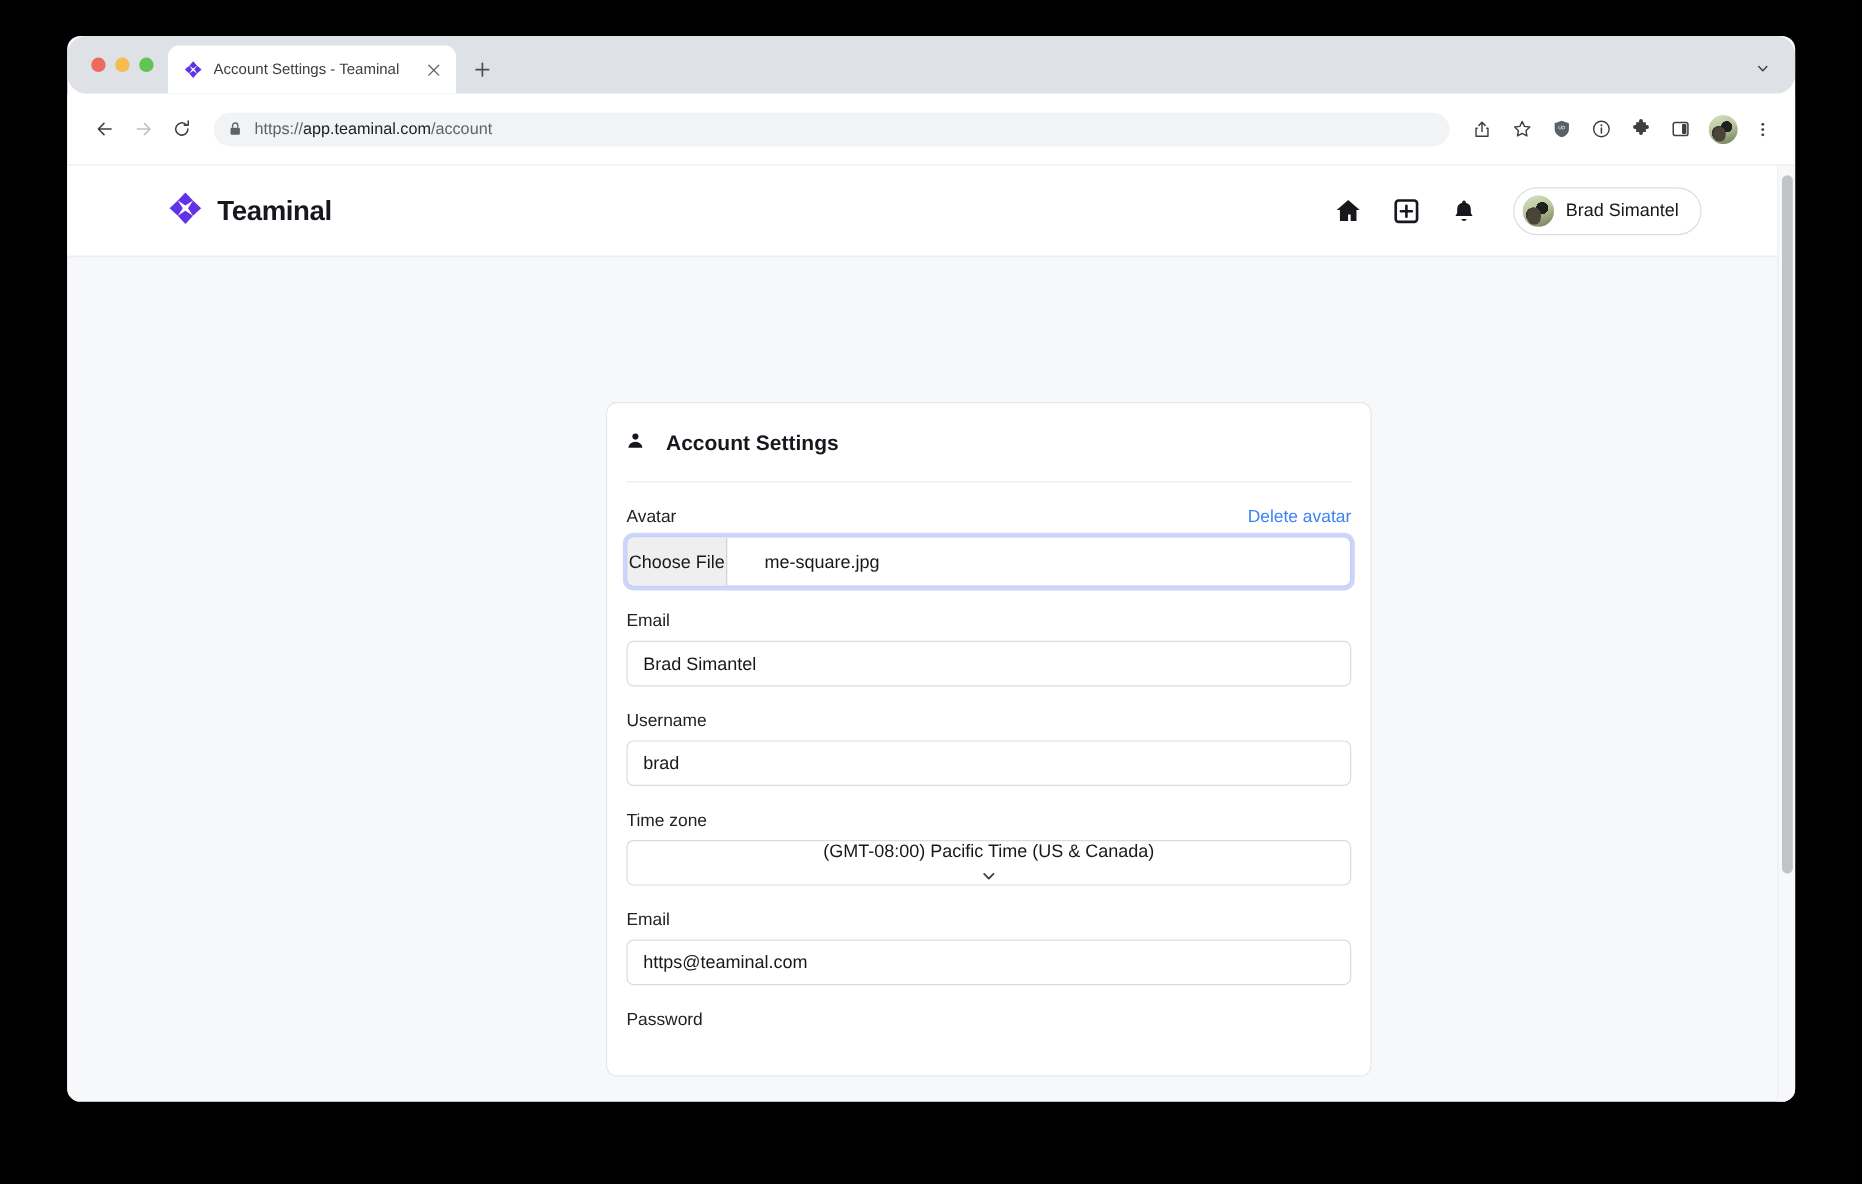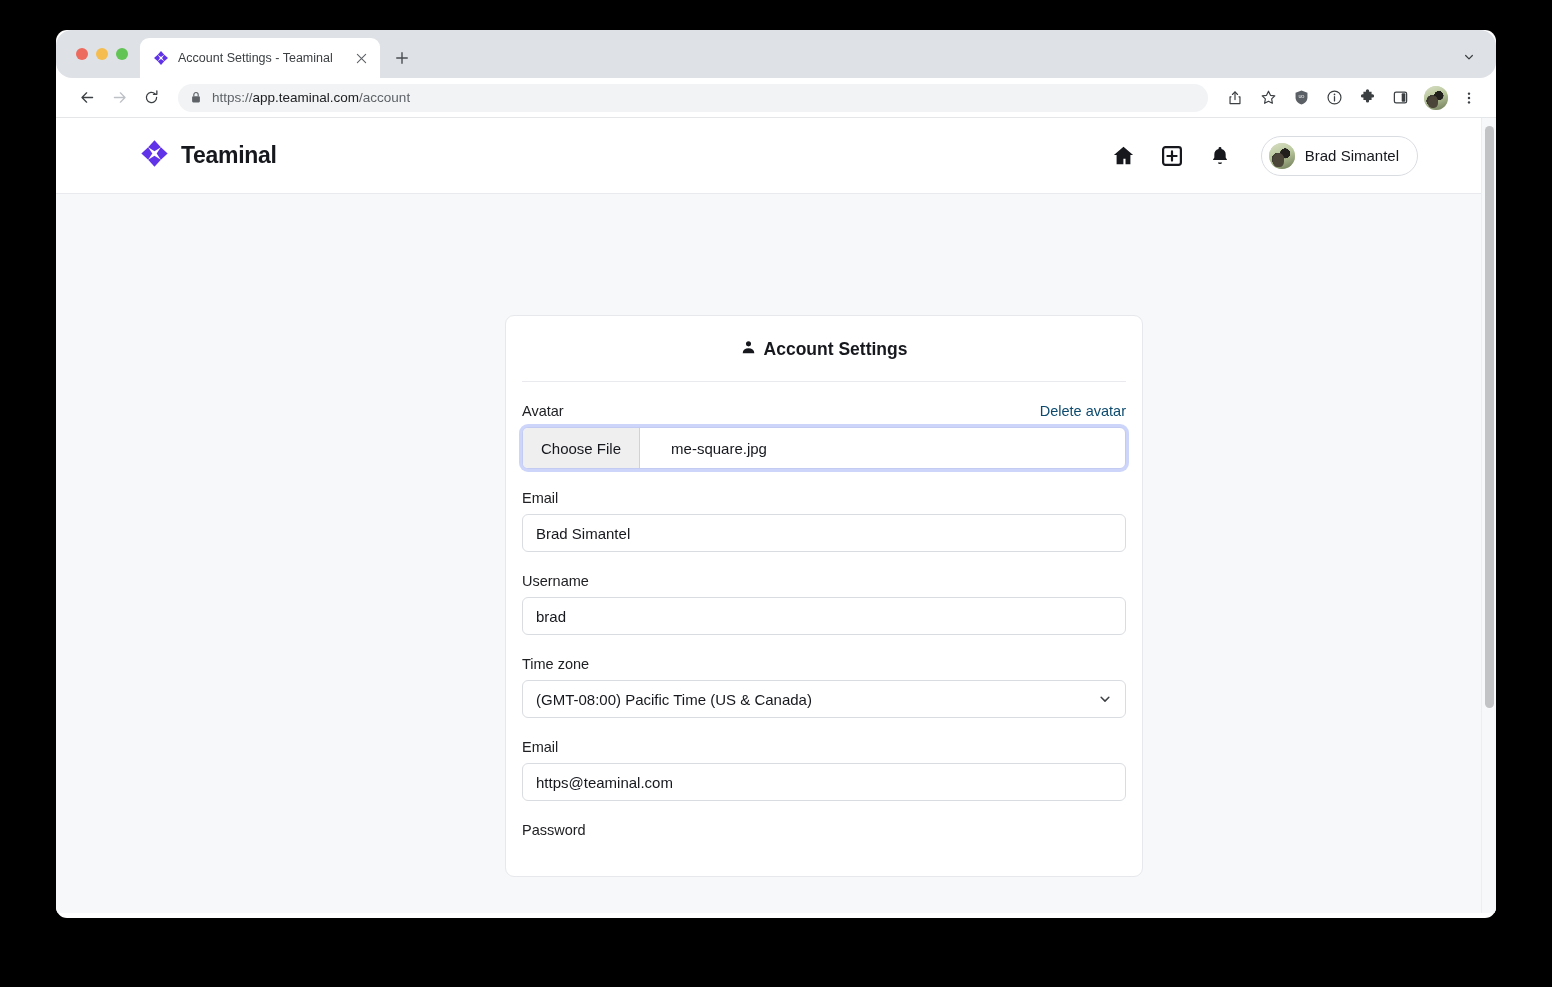--- a/index.html
+++ b/index.html
@@ -79,21 +79,21 @@
   #tab-list-button {
     position: absolute;
     right: 14px; bottom: 8px;
     width: 26px; height: 26px;
     display: flex; align-items: center; justify-content: center;
     color: #3c4043;
   }
 
   
   #browser-toolbar {
-    height: 40px;
+    height: 60px;
     background: #ffffff;
     display: flex;
     align-items: center;
     padding: 0 14px 0 16px;
     gap: 2px;
     border-bottom: 1px solid #e4e6e8;
   }
   .nav-btn {
     width: 30px; height: 30px;
     display: flex; align-items: center; justify-content: center;
@@ -235,22 +235,21 @@
     left: 449px; top: 197px;
     width: 638px;
     background: #ffffff;
     border: 1px solid #e6e8eb;
     border-radius: 9px;
     padding: 0 0 30px 0;
   }
   #card-title-row {
     display: flex;
     align-items: center;
-    justify-content: center;
-    gap: 8px;
+    gap: 18px;
     padding: 23px 0 21px 0;
     border-bottom: 1px solid #e9eaee;
     margin: 0 16px;
   }
   #card-title {
     font-size: 17.5px;
     font-weight: bold;
     color: #16181d;
   }
   #card-body { padding: 0 16px; }
@@ -261,21 +260,21 @@
     align-items: flex-end;
     justify-content: space-between;
     margin-bottom: 8px;
   }
   .field-label {
     font-size: 14.5px;
     color: #202124;
   }
   .link-action {
     font-size: 14.5px;
-    color: #0c4a6e;
+    color: #3b82f6;
   }
   .text-input {
     width: 100%;
     height: 38px;
     border: 1px solid #d9dce1;
     border-radius: 6px;
     background: #ffffff;
     display: flex;
     align-items: center;
     padding: 0 13px;
@@ -292,21 +291,21 @@
     background: #ffffff;
     display: flex;
     align-items: stretch;
     box-shadow: 0 0 0 3px rgba(164,180,245,0.55);
     overflow: hidden;
   }
   #choose-file-button {
     display: flex;
     align-items: center;
     justify-content: center;
-    padding: 0 18px;
+    padding: 0 1px;
     background: #efeff0;
     border-right: 1px solid #d0d2d6;
     font-size: 15px;
     color: #16181d;
     flex: 0 0 auto;
   }
   #file-name {
     display: flex;
     align-items: center;
     padding-left: 31px;
@@ -321,20 +320,21 @@
     height: 38px;
     border: 1px solid #d9dce1;
     border-radius: 6px;
     background: #ffffff;
     display: flex;
     align-items: center;
     justify-content: space-between;
     padding: 0 13px;
     font-size: 15px;
     color: #16181d;
+    flex-direction: column;
   }
   #timezone-select .chev { color: #3c4043; display: flex; }
 
   
   #page-scrollbar-track {
     position: absolute;
     right: 0; top: 0;
     width: 15px; height: 100%;
     background: #f7f8fa;
     border-left: 1px solid #eceef1;

